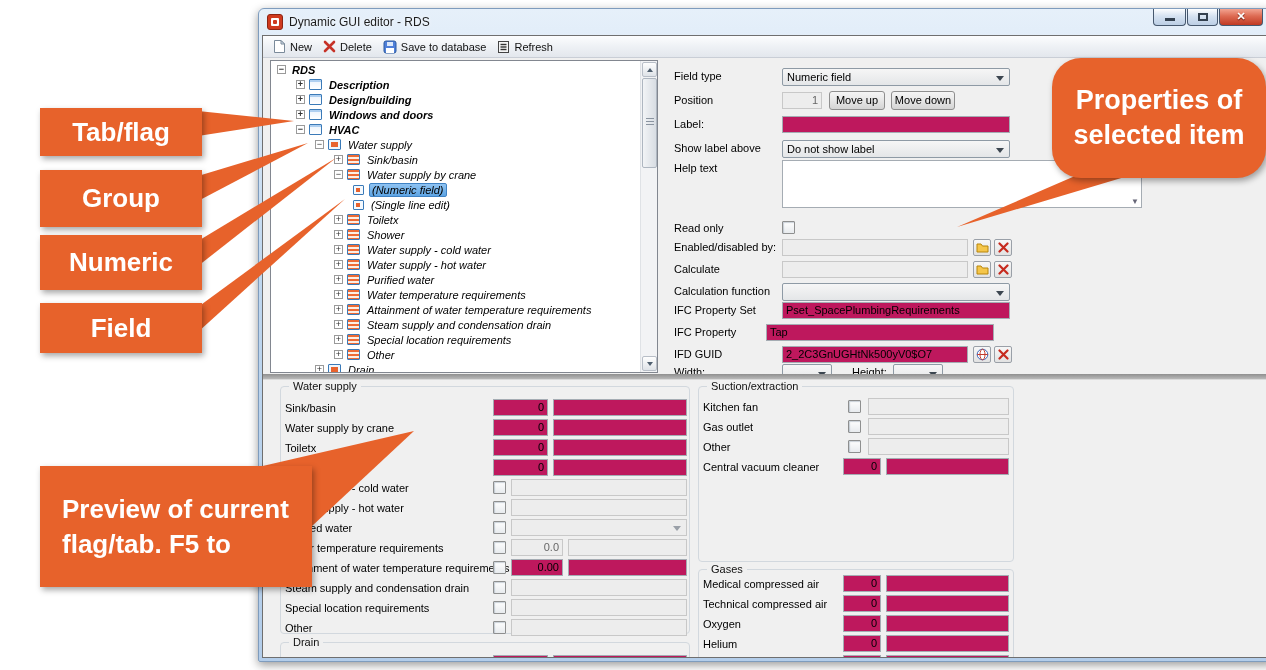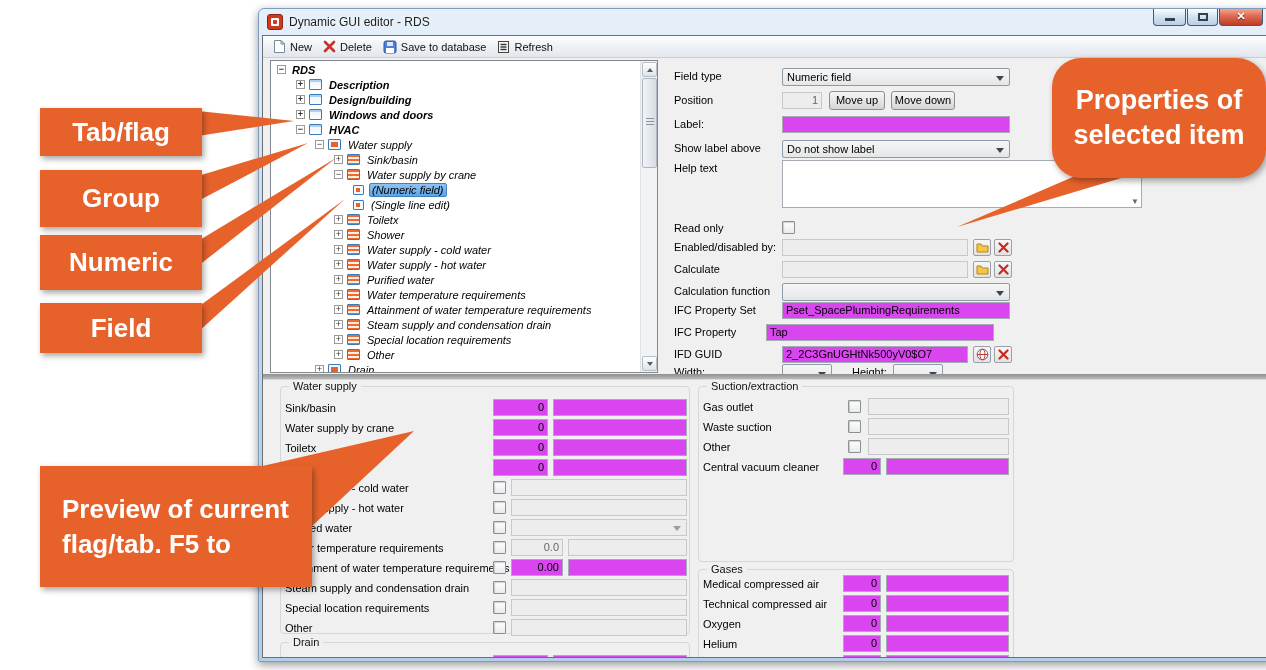--- a/index.html
+++ b/index.html
@@ -55,21 +55,21 @@
   .sarrow { position:absolute; left:1px; width:15px; height:15px; background:linear-gradient(#fefefe,#dfe3e8); border:1px solid #b8bec7; border-radius:2px; }
   .sarrow.up { top:1px; } .sarrow.down { bottom:1px; }
   .sarrow::after { content:""; position:absolute; left:4px; border-left:3px solid transparent; border-right:3px solid transparent; }
   .sarrow.up::after { top:5px; border-bottom:4px solid #4f5f6f; }
   .sarrow.down::after { top:5px; border-top:4px solid #4f5f6f; }
   .sthumb { position:absolute; left:1px; top:17px; width:15px; height:90px; background:linear-gradient(90deg,#f2f4f6,#d8dde3); border:1px solid #aeb6c0; border-radius:2px; }
   .sthumb::after { content:""; position:absolute; left:3px; top:42px; width:8px; height:1px; background:#8a94a0; box-shadow:0 3px 0 #8a94a0, 0 -3px 0 #8a94a0; }
 
   
   .plbl { position:absolute; left:411px; font-size:11px; color:#000; }
-  .txtbox { position:absolute; height:17px; background:#d946ef; border:1px solid #a5acb3; font-size:11px; line-height:15px; padding:0 3px; overflow:hidden; white-space:nowrap; }
+  .txtbox { position:absolute; height:17px; background:#be185d; border:1px solid #a5acb3; font-size:11px; line-height:15px; padding:0 3px; overflow:hidden; white-space:nowrap; }
   .numbox { text-align:right; }
   .dis { background:#ededed; border-color:#c8c8c8; color:#666; }
   .combo { position:absolute; height:18px; background:linear-gradient(#f6f6f6,#e4e6e8); border:1px solid #8e9aa5; border-radius:2px; font-size:11px; line-height:16px; padding:0 18px 0 4px; overflow:hidden; white-space:nowrap; cursor:pointer; }
   .combo .arr { position:absolute; right:5px; top:7px; border-left:4px solid transparent; border-right:4px solid transparent; border-top:5px solid #3c4650; }
   .pushbtn { position:absolute; height:19px; background:linear-gradient(#f5f5f5,#e8e8e8 45%,#d4d4d4); border:1px solid #8e8e8e; border-radius:3px; font-size:11px; text-align:center; line-height:17px; cursor:pointer; }
   .helparea { position:absolute; left:519px; width:360px; height:48px; background:#fff; border:1px solid #a5acb3; }
   .helparea .hint { position:absolute; right:2px; bottom:1px; font-size:8px; color:#667; }
   .checkbox { position:absolute; width:13px; height:13px; border:1px solid #8e8f8f; border-radius:1px; background:linear-gradient(#fefefe,#e8ebee); box-shadow:inset 1px 1px 1px rgba(110,130,150,.35); cursor:pointer; }
   .iconbtn { position:absolute; width:18px; height:17px; background:linear-gradient(#f7f7f7,#e2e2e2); border:1px solid #9aa0a8; border-radius:2px; display:flex; align-items:center; justify-content:center; cursor:pointer; }
 
@@ -425,26 +425,26 @@
               <span class="plabel">Other</span>
               <span class="checkbox c-chk"></span>
               <div class="txtbox dis c-dis"></div>
             </div>
           </div>
       </div>
       <div class="groupbox side-right" style="left:435px;top:6px;width:316px;height:176px">
         <span class="gtitle">Suction/extraction</span>
         <div class="grows" id="rows-suction" style="top:11px">
             <div class="prow">
+              <span class="plabel">Kitchen fan</span>
+              <span class="checkbox c-chk"></span>
+              <div class="txtbox dis c-dis"></div>
+            </div>
+            <div class="prow">
               <span class="plabel">Gas outlet</span>
-              <span class="checkbox c-chk"></span>
-              <div class="txtbox dis c-dis"></div>
-            </div>
-            <div class="prow">
-              <span class="plabel">Waste suction</span>
               <span class="checkbox c-chk"></span>
               <div class="txtbox dis c-dis"></div>
             </div>
             <div class="prow">
               <span class="plabel">Other</span>
               <span class="checkbox c-chk"></span>
               <div class="txtbox dis c-dis"></div>
             </div>
             <div class="prow">
               <span class="plabel">Central vacuum cleaner</span>

